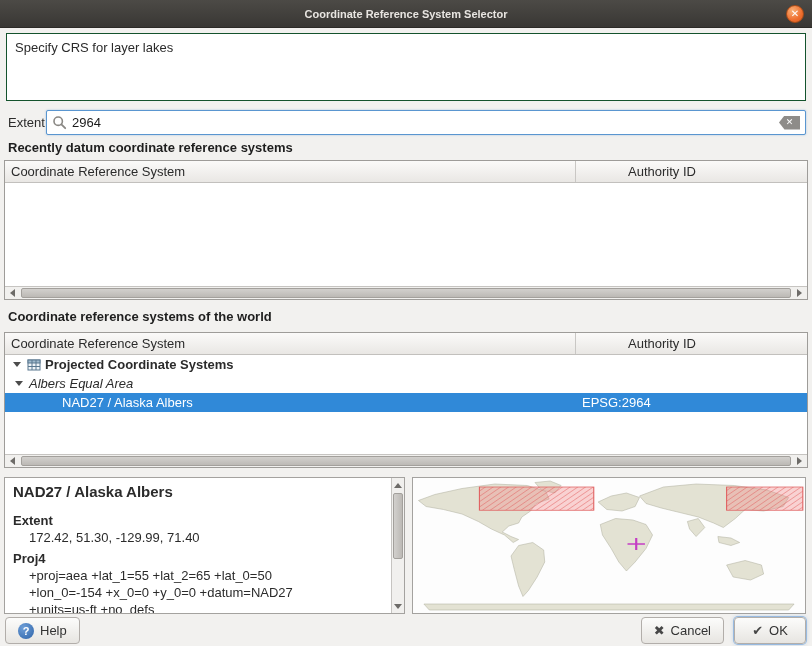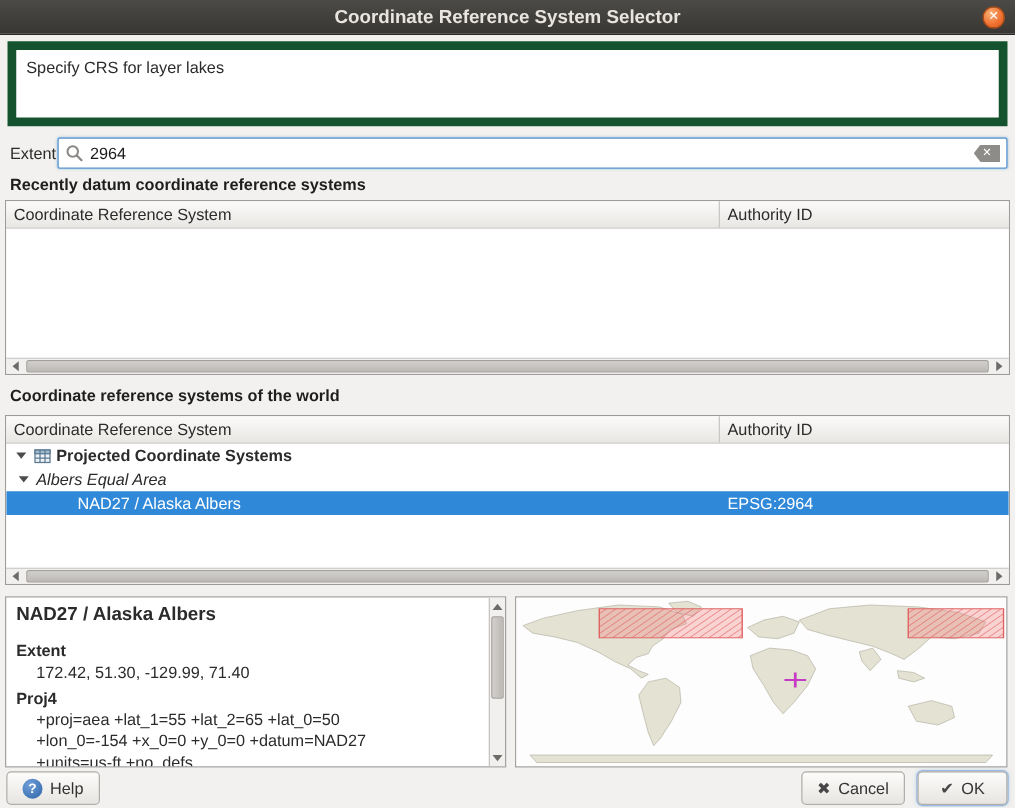--- a/index.html
+++ b/index.html
@@ -7,29 +7,29 @@
   body {
     font-family:"Liberation Sans","DejaVu Sans",sans-serif;
     font-size:13px; color:#2b2b2b; background:#f2f1ef;
   }
   .window { position:relative; width:812px; height:646px; background:#f2f1ef; overflow:hidden; }
 
   
   .titlebar { position:absolute; top:0; left:0; right:0; height:28px;
     background:linear-gradient(#4c4a46,#393734); border-bottom:1px solid #2c2a27;
     display:flex; align-items:center; justify-content:center; }
-  .titlebar .title { color:#e8e5e1; font-weight:bold; font-size:15px; }
+  .titlebar .title { color:#e8e5e1; font-weight:bold; font-size:11px; }
   .close-btn { position:absolute; right:8px; top:5px; width:18px; height:18px; border-radius:50%;
     background:radial-gradient(circle at 35% 30%, #f9b178, #ee6e2e 60%, #d85a1e);
     border:1px solid #a84c18; display:flex; align-items:center; justify-content:center; cursor:pointer; }
   .close-x { color:#fff; font-size:10px; line-height:1; font-weight:bold; }
 
   
   .message-box { position:absolute; left:6px; top:33px; width:800px; height:68px;
-    background:#ffffff; border:7px solid #14532d; padding:6px 8px; }
+    background:#ffffff; border:1px solid #14532d; padding:6px 8px; }
 
   
   .filter-label { position:absolute; left:8px; top:115px; }
   .filter-input { position:absolute; left:46px; top:110px; width:760px; height:25px;
     background:#fff; border:1px solid #5a96d0; border-radius:2px;
     box-shadow:0 0 2px rgba(90,150,208,.55);
     display:flex; align-items:center; padding:0 5px; gap:5px; }
   .filter-input input { border:none; outline:none; flex:1; font:inherit; color:#1a1a1a; background:transparent; }
   .search-icon { width:15px; height:15px; flex:0 0 15px; }
   .clear-icon { width:21px; height:14px; background:#8e8c89; color:#fff;
@@ -48,21 +48,21 @@
 
   
   .table { position:absolute; left:4px; width:804px; background:#fff;
     border:1px solid #9e9c99; display:flex; flex-direction:column; }
   #recent-table { top:160px; height:140px; }
   #world-table  { top:332px; height:136px; }
   .thead { display:flex; flex:0 0 22px; background:linear-gradient(#fbfaf9,#e9e7e4);
     border-bottom:1px solid #c2c0bd; }
   .th { padding:3px 6px; border-right:1px solid #c9c7c4; white-space:nowrap; overflow:hidden; }
   .th.col1 { width:571px; }
-  .th.col2 { flex:1; border-right:none; }
+  .th.col2 { flex:1; border-right:none;margin-left:46px; }
   .tbody { flex:1; position:relative; overflow:hidden; background:#fff; }
 
   .trow { display:flex; align-items:stretch; height:19px; line-height:19px; cursor:default; }
   .trow .cell1 { width:571px; display:flex; align-items:center; gap:4px; overflow:hidden; white-space:nowrap; }
   .trow .cell2 { flex:1; padding-left:6px; white-space:nowrap; }
   .trow.selected { background:#3089d8; color:#fff; }
   .bold-italic { font-weight:bold; }
   .italic { font-style:italic; }
   .expander { width:12px; display:flex; align-items:center; justify-content:center; flex:0 0 12px; }
   .tri-down { width:0; height:0; border-left:4px solid transparent; border-right:4px solid transparent; border-top:5px solid #4c4c4c; }

